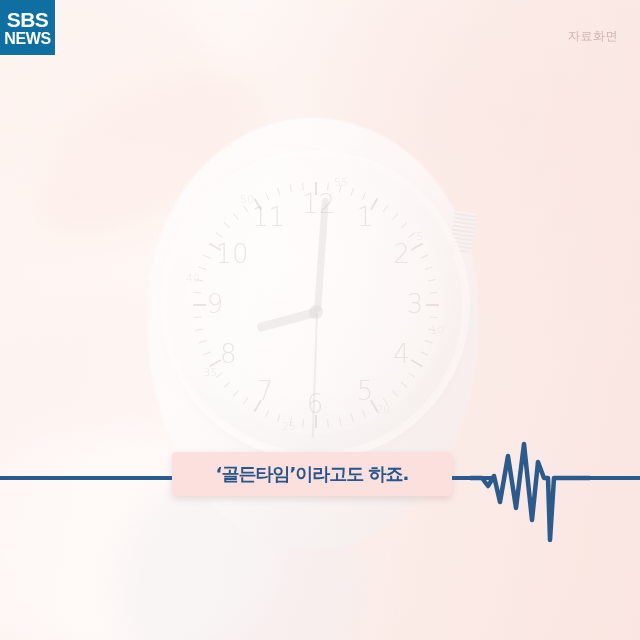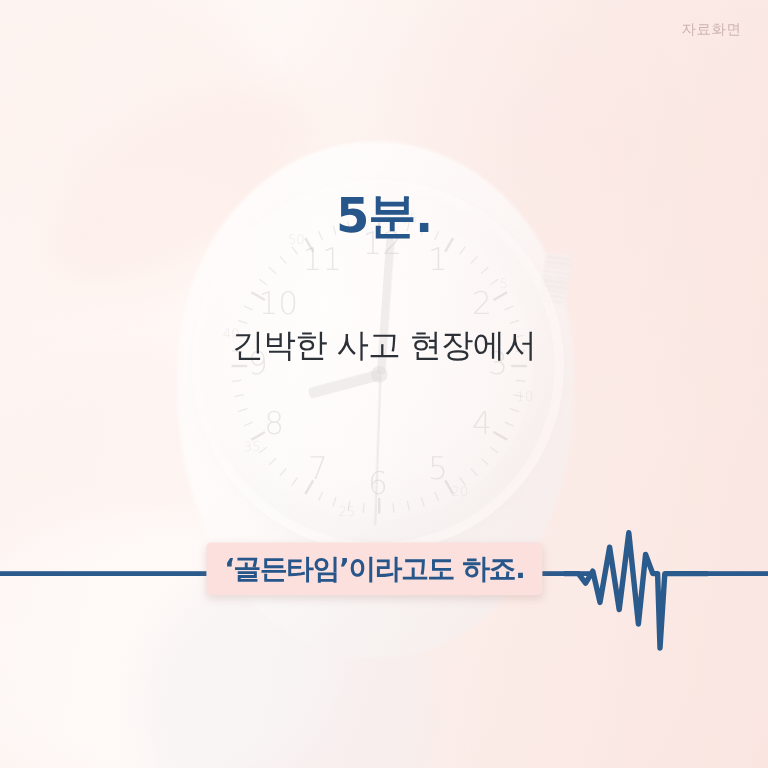--- a/index.html
+++ b/index.html
@@ -80,21 +80,21 @@
   
   .logo{
     position:absolute;left:0;top:0;width:55px;height:55px;background:#0f6fa3;
     display:flex;flex-direction:column;align-items:center;justify-content:center;line-height:1;
   }
   .logo .sbs{color:#fff;font-weight:bold;font-size:21px;letter-spacing:-.6px;font-family:"Liberation Sans",sans-serif;}
   .logo .news{color:#fff;font-weight:bold;font-size:16px;letter-spacing:-.4px;margin-top:1px;font-family:"Liberation Sans",sans-serif;}
 
   
   .source{
-    position:absolute;right:22px;top:16px;color:#cdb3b0;font-size:12px;
+    position:absolute;right:22px;top:28px;color:#cdb3b0;font-size:12px;
     letter-spacing:.5px;font-family:"DejaVu Sans",sans-serif;
   }
 
   
   .headline{
     position:absolute;left:0;right:0;top:152px;text-align:center;
     color:#27568a;font-weight:bold;font-size:40px;letter-spacing:-1px;
     font-family:"DejaVu Sans",sans-serif;
   }
   .body-lines{position:absolute;left:0;right:0;top:266px;text-align:center;}
@@ -107,21 +107,21 @@
   .rule-left{position:absolute;left:0;top:476px;width:176px;height:4px;background:#2b5a8c;}
   .rule-right{position:absolute;left:450px;top:476px;width:42px;height:4px;background:#2b5a8c;}
   .rule-tail{position:absolute;left:572px;top:476px;width:68px;height:4px;background:#2b5a8c;}
 
   .caption{
     position:absolute;left:172px;top:452px;width:280px;height:44px;border-radius:4px;
     background:#fbe0dd;box-shadow:0 3px 7px rgba(160,120,115,.22);
     display:flex;align-items:center;justify-content:center;
   }
   .caption span{
-    color:#27568a;font-weight:bold;font-size:23px;letter-spacing:-1px;
+    color:#27568a;font-weight:bold;font-size:18px;letter-spacing:-1px;
     font-family:"DejaVu Sans",sans-serif;
   }
 
   .ekg{position:absolute;left:470px;top:400px;width:120px;height:160px;}
 
   [data-bind]{white-space:pre;}
   .bline[data-bind]{white-space:nowrap;}
 </style>
 </head>
 <body>
@@ -227,27 +227,29 @@
       </div>
 
     <div class="hand hand-h"></div>
     <div class="hand hand-m"></div>
     <div class="hand hand-s"></div>
     <div class="pivot"></div>
 
     <div class="haze"></div>
   </div>
 
+  <div class="logo">
+    <div class="sbs" data-bind="branding.network">SBS</div>
+    <div class="news" data-bind="branding.section">NEWS</div>
+  </div>
 
   <div class="source" data-bind="source_note">자료화면</div>
 
-  <div class="headline" data-bind="headline">5분.</div>
 
   <div class="body-lines">
-    <div class="bline" data-bind="body.lines.0">긴박한 사고 현장에서</div>
   </div>
 
   <div class="rule-left"></div>
   <div class="rule-right"></div>
   <div class="rule-tail"></div>
 
   <div class="caption">
     <span data-bind="caption.text">‘골든타임’이라고도 하죠.</span>
   </div>
 

